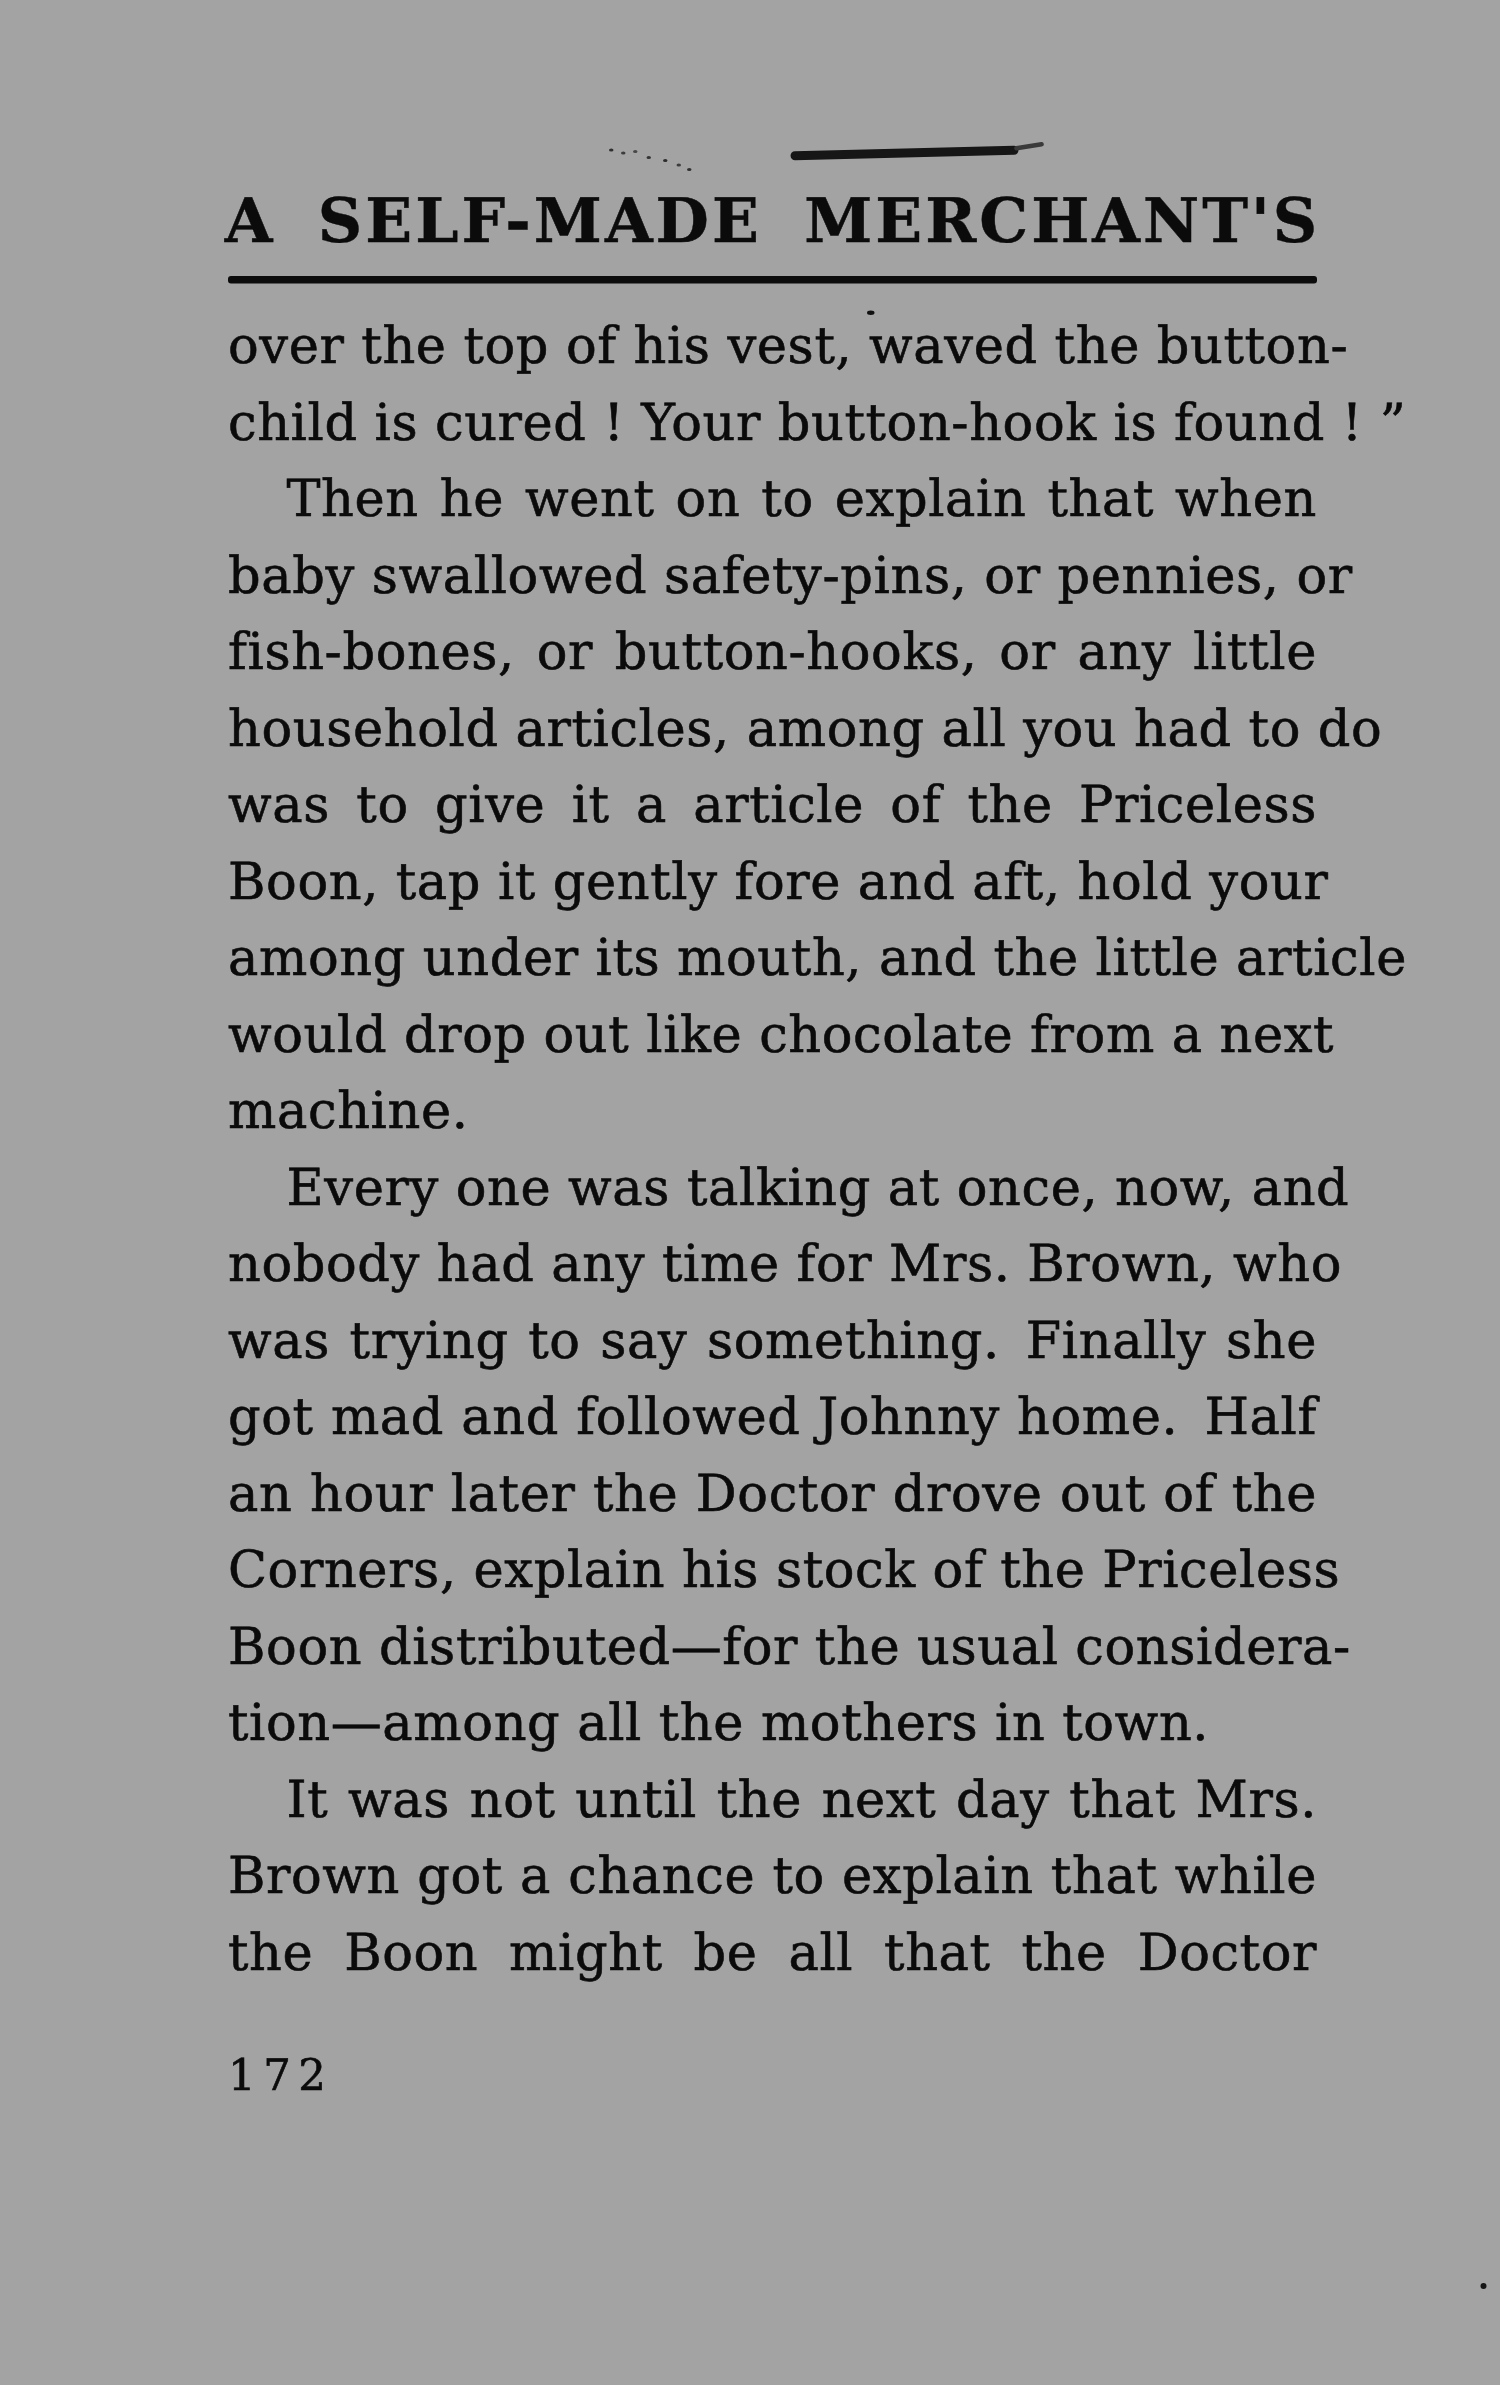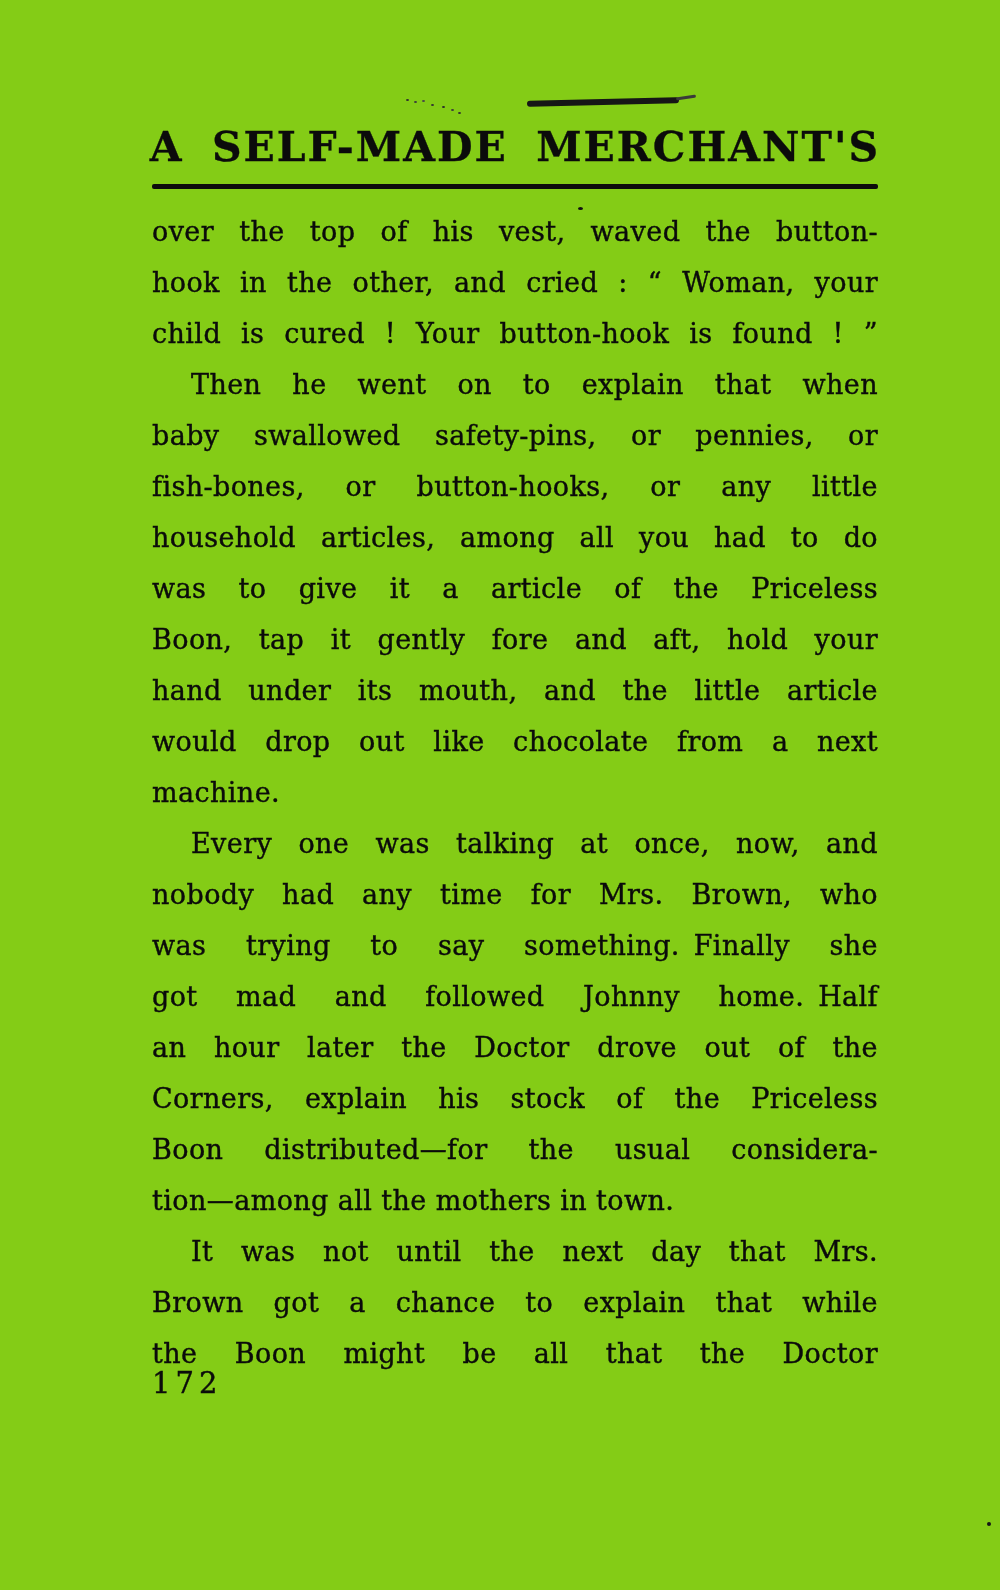--- a/index.html
+++ b/index.html
@@ -4,21 +4,21 @@
 <style>
   html, body {
     margin: 0;
     padding: 0;
     background: #e8e8e8;
   }
   .page {
     position: relative;
     width: 1000px;
     height: 1590px;
-    background: #84cc16;
+    background: #a3a3a3;
     overflow: hidden;
     font-family: "DejaVu Serif", serif;
     color: #0b0b0b;
   }
   
   .running-header {
     position: absolute;
     left: 137px;
     top: 118px;
     width: 756px;
@@ -44,21 +44,21 @@
   
   .text-block {
     position: absolute;
     left: 152px;
     top: 206px;
     width: 726px;
   }
   .line {
     height: 51px;
     line-height: 51px;
-    font-size: 27px;
+    font-size: 34px;
     letter-spacing: 0.4px;
     -webkit-text-stroke: 0.4px #0b0b0b;
     text-align: justify;
     text-align-last: justify;
     white-space: nowrap;
     overflow: visible;
   }
   .line.indent {
     padding-left: 39px;
   }
@@ -138,29 +138,28 @@
   <div class="artifact smudge-streak"></div>
   <div class="artifact smudge-streak-tail"></div>
   <div class="artifact speck-1"></div>
   <div class="artifact speck-2"></div>
 
   <div class="running-header">A SELF-MADE MERCHANT'S</div>
   <div class="header-rule"></div>
 
   <div class="text-block">
     <div class="line">over the top of his vest, waved the button-</div>
-    <div class="line">hook in the other, and cried : “ Woman, your</div>
     <div class="line">child is cured ! Your button-hook is found ! ”</div>
     <div class="line indent">Then he went on to explain that when</div>
     <div class="line">baby swallowed safety-pins, or pennies, or</div>
     <div class="line">fish-bones, or button-hooks, or any little</div>
     <div class="line">household articles, among all you had to do</div>
     <div class="line">was to give it a article of the Priceless</div>
     <div class="line">Boon, tap it gently fore and aft, hold your</div>
-    <div class="line">hand under its mouth, and the little article</div>
+    <div class="line">among under its mouth, and the little article</div>
     <div class="line">would drop out like chocolate from a next</div>
     <div class="line parend">machine.</div>
     <div class="line indent">Every one was talking at once, now, and</div>
     <div class="line">nobody had any time for Mrs. Brown, who</div>
     <div class="line">was trying to say something. Finally she</div>
     <div class="line">got mad and followed Johnny home. Half</div>
     <div class="line">an hour later the Doctor drove out of the</div>
     <div class="line">Corners, explain his stock of the Priceless</div>
     <div class="line">Boon distributed—for the usual considera-</div>
     <div class="line parend">tion—among all the mothers in town.</div>

